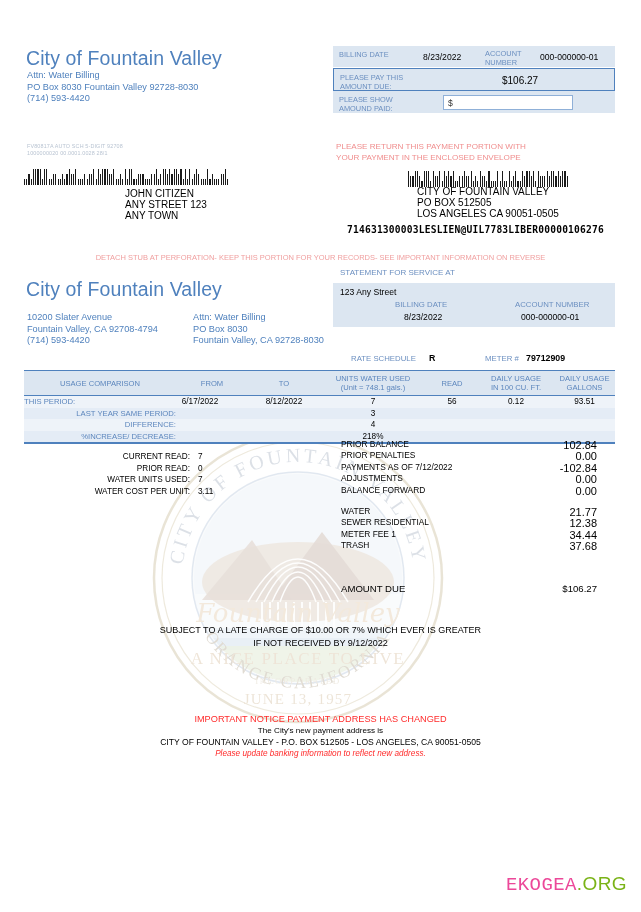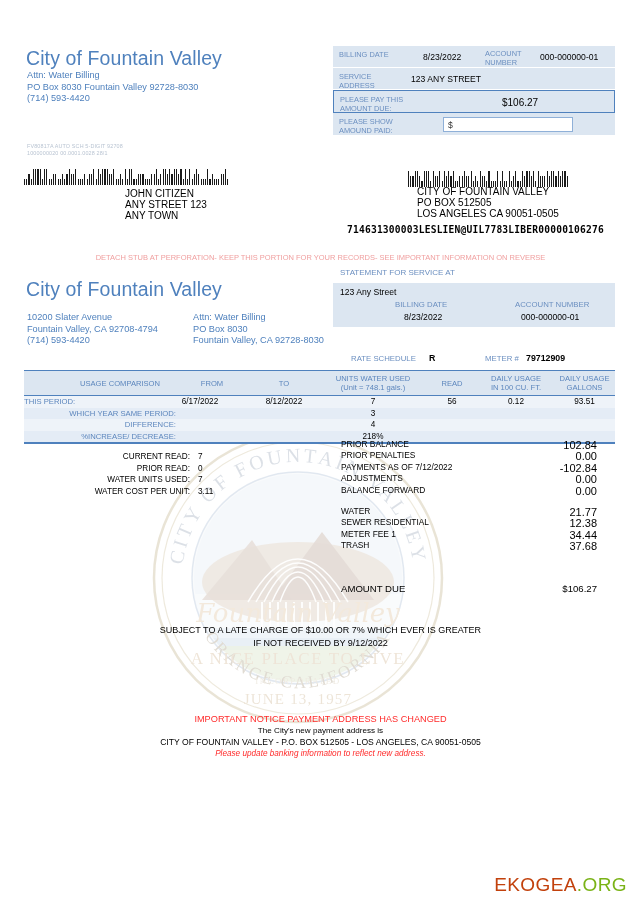--- a/index.html
+++ b/index.html
@@ -244,21 +244,21 @@
 
   
   #brand {
     position: absolute;
     right: 14px;
     bottom: 16px;
     font-size: 19px;
     letter-spacing: 0.4px;
     z-index: 3;
   }
-  #brand .b1 { color: #c2410c; }
+  #brand .b1 { color: #ec4899; font-family: Liberation Mono, monospace; }
   #brand .b2 { color: #7ab317; }
 </style>
 </head>
 <body>
 
 <div id="page">
 
   <div id="seal">
     <svg viewBox="0 0 292 292" width="292" height="292">
       <defs>
@@ -424,41 +424,38 @@
   <div id="stub-box">
 
     <div class="srow" style="height:22px;">
       <span class="slabel">BILLING DATE</span>
       <span class="sval" style="left:90px; top:6px;">8/23/2022</span>
       <span class="sval-lbl" style="left:152px; top:3px;">ACCOUNT
 NUMBER</span>
       <span class="sval" style="left:207px; top:6px;">000-000000-01</span>
     </div>
 
-    <div class="srow" style="height:22px;">
-      <span class="slabel">SERVICE
-ADDRESS</span>
-      <span class="sval" style="left:78px; top:6px;">123 ANY STREET</span>
-    </div>
 
     <div class="srow boxed" style="height:23px;">
       <span class="slabel">PLEASE PAY THIS
 AMOUNT DUE:</span>
       <span class="sval" style="left:168px; top:6px; font-size:10px;">$106.27</span>
     </div>
 
     <div class="srow" style="height:23px;">
       <span class="slabel">PLEASE SHOW
 AMOUND PAID:</span>
       <div class="money-input">
         <span>$</span>
       </div>
     </div>
   </div>
 
+  <div class="abs red-note" style="left:336px; top:141px;">PLEASE RETURN THIS PAYMENT PORTION WITH
+YOUR PAYMENT IN THE ENCLOSED ENVELOPE</div>
 
   <div class="abs barcode" id="bc-right" style="left:408px; top:170px;">
       <i style="width: 1.1px; height: 16px;"></i>
       <i style="width: 1.1px; height: 11px;"></i>
       <i style="width: 1.1px; height: 11px;"></i>
       <i style="width: 1.1px; height: 16px;"></i>
       <i style="width: 1.1px; height: 16px;"></i>
       <i style="width: 1.1px; height: 11px;"></i>
       <i style="width: 1.1px; height: 6px;"></i>
       <i style="width: 1.1px; height: 16px;"></i>
@@ -560,21 +557,21 @@
 
   <div id="rate-row">
     <span class="lb" style="left:18px;">RATE SCHEDULE</span>
     <span class="vl" style="left:96px;">R</span>
     <span class="lb" style="left:152px;">METER #</span>
     <span class="vl" style="left:193px;">79712909</span>
   </div>
 
   <div id="usage">
     <div class="uhead" id="usage-head">
-        <span style="left: 0px; width: 152px; top: 8px; margin-left: 20px;">USAGE COMPARISON</span>
+        <span style="left: 0px; width: 152px; top: 8px;">USAGE COMPARISON</span>
         <span style="left: 152px; width: 72px; top: 8px;">FROM</span>
         <span style="left: 224px; width: 72px; top: 8px;">TO</span>
         <span style="left: 296px; width: 106px; top: 3px;">UNITS WATER USED
 (Unit = 748.1 gals.)</span>
         <span style="left: 402px; width: 52px; top: 8px;">READ</span>
         <span style="left: 454px; width: 76px; top: 3px;">DAILY USAGE
 IN 100 CU. FT.</span>
         <span style="left: 530px; width: 61px; top: 3px;">DAILY USAGE
 GALLONS</span>
       </div>
@@ -582,21 +579,21 @@
         <div class="urow">
           <span class="ulbl" style="left: 0px; width: 152px; text-align: left;">THIS PERIOD:</span>
           <span class="ucell" style="left: 140px; width: 72px;">6/17/2022</span>
           <span class="ucell" style="left: 224px; width: 72px;">8/12/2022</span>
           <span class="ucell" style="left: 296px; width: 106px;">7</span>
           <span class="ucell" style="left: 402px; width: 52px;">56</span>
           <span class="ucell" style="left: 454px; width: 76px;">0.12</span>
           <span class="ucell" style="left: 530px; width: 61px;">93.51</span>
         </div>
         <div class="urow alt">
-          <span class="ulbl" style="left: 0px; width: 152px; text-align: right;">WHICH YEAR SAME PERIOD:</span>
+          <span class="ulbl" style="left: 0px; width: 152px; text-align: right;">LAST YEAR SAME PERIOD:</span>
           <span class="ucell" style="left: 296px; width: 106px;">3</span>
         </div>
         <div class="urow">
           <span class="ulbl" style="left: 0px; width: 152px; text-align: right;">DIFFERENCE:</span>
           <span class="ucell" style="left: 296px; width: 106px;">4</span>
         </div>
         <div class="urow alt">
           <span class="ulbl" style="left: 0px; width: 152px; text-align: right;">%INCREASE/ DECREASE:</span>
           <span class="ucell" style="left: 296px; width: 106px;">218%</span>
         </div>

